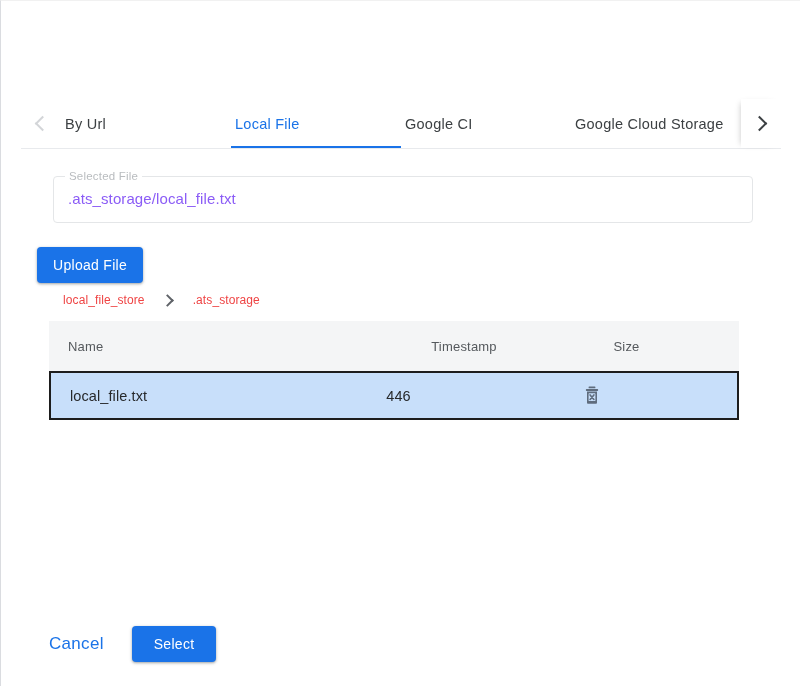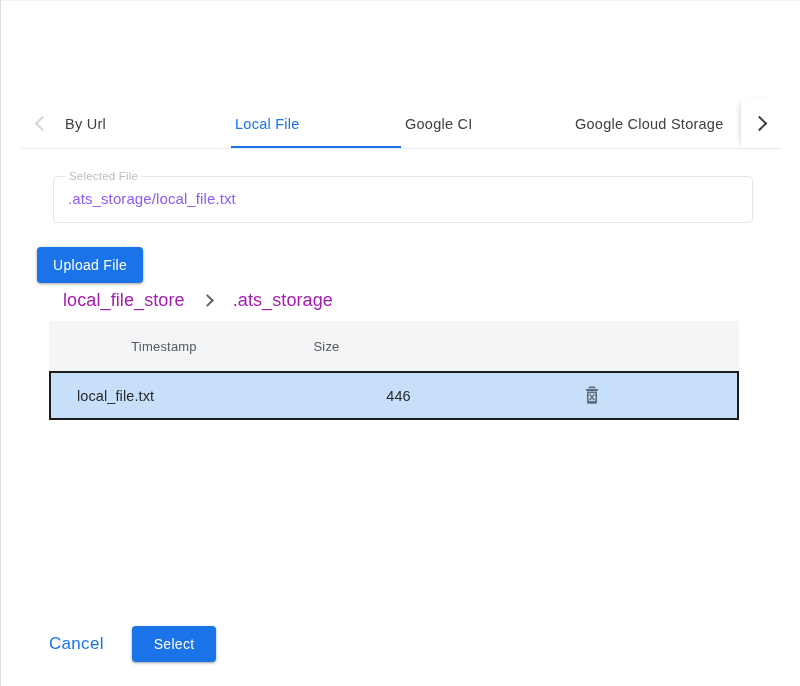--- a/index.html
+++ b/index.html
@@ -168,22 +168,22 @@
   
   .breadcrumb {
     position: absolute;
     left: 62px;
     top: 290px;
     display: flex;
     align-items: center;
     height: 18px;
   }
   .crumb {
-    font-size: 18px;
-    color: #a21caf;
+    font-size: 12px;
+    color: #ef4444;
     cursor: pointer;
     letter-spacing: 0.1px;
     white-space: nowrap;
   }
   .crumb-sep {
     width: 48px;
     display: flex;
     align-items: center;
     justify-content: center;
   }
@@ -226,21 +226,21 @@
   }
   .t-body-row .cell {
     font-size: 14.5px;
     color: #27292b;
     letter-spacing: 0.1px;
   }
   .cell-name  { width: 300px; padding-left: 19px; box-sizing: border-box; }
   .cell-time  { width: 230px; text-align: center; }
   .cell-size  { width: 95px;  text-align: center; }
   .cell-act   { flex: 1 1 auto; display: flex; align-items: center; justify-content: center; }
-  .t-body-row .cell-name { padding-left: 26px; }
+  .t-body-row .cell-name { padding-left: 19px; }
 
   .trash-btn {
     width: 28px;
     height: 28px;
     display: flex;
     align-items: center;
     justify-content: center;
     background: transparent;
     border: none;
     padding: 0;
@@ -323,20 +323,21 @@
   <div class="breadcrumb">
     <span class="crumb">local_file_store</span>
     <span class="crumb-sep">
       <span class="chev"></span>
     </span>
     <span class="crumb">.ats_storage</span>
   </div>
 
   <div class="table">
     <div class="t-row t-head">
+      <div class="cell cell-name">Name</div>
       <div class="cell cell-time">Timestamp</div>
       <div class="cell cell-size">Size</div>
       <div class="cell cell-act"></div>
     </div>
     <div class="t-row t-body-row">
       <div class="cell cell-name">local_file.txt</div>
       <div class="cell cell-size">446</div>
       <div class="cell cell-act">
         <button class="trash-btn">
           <svg width="18" height="19" viewBox="0 0 18 19">

